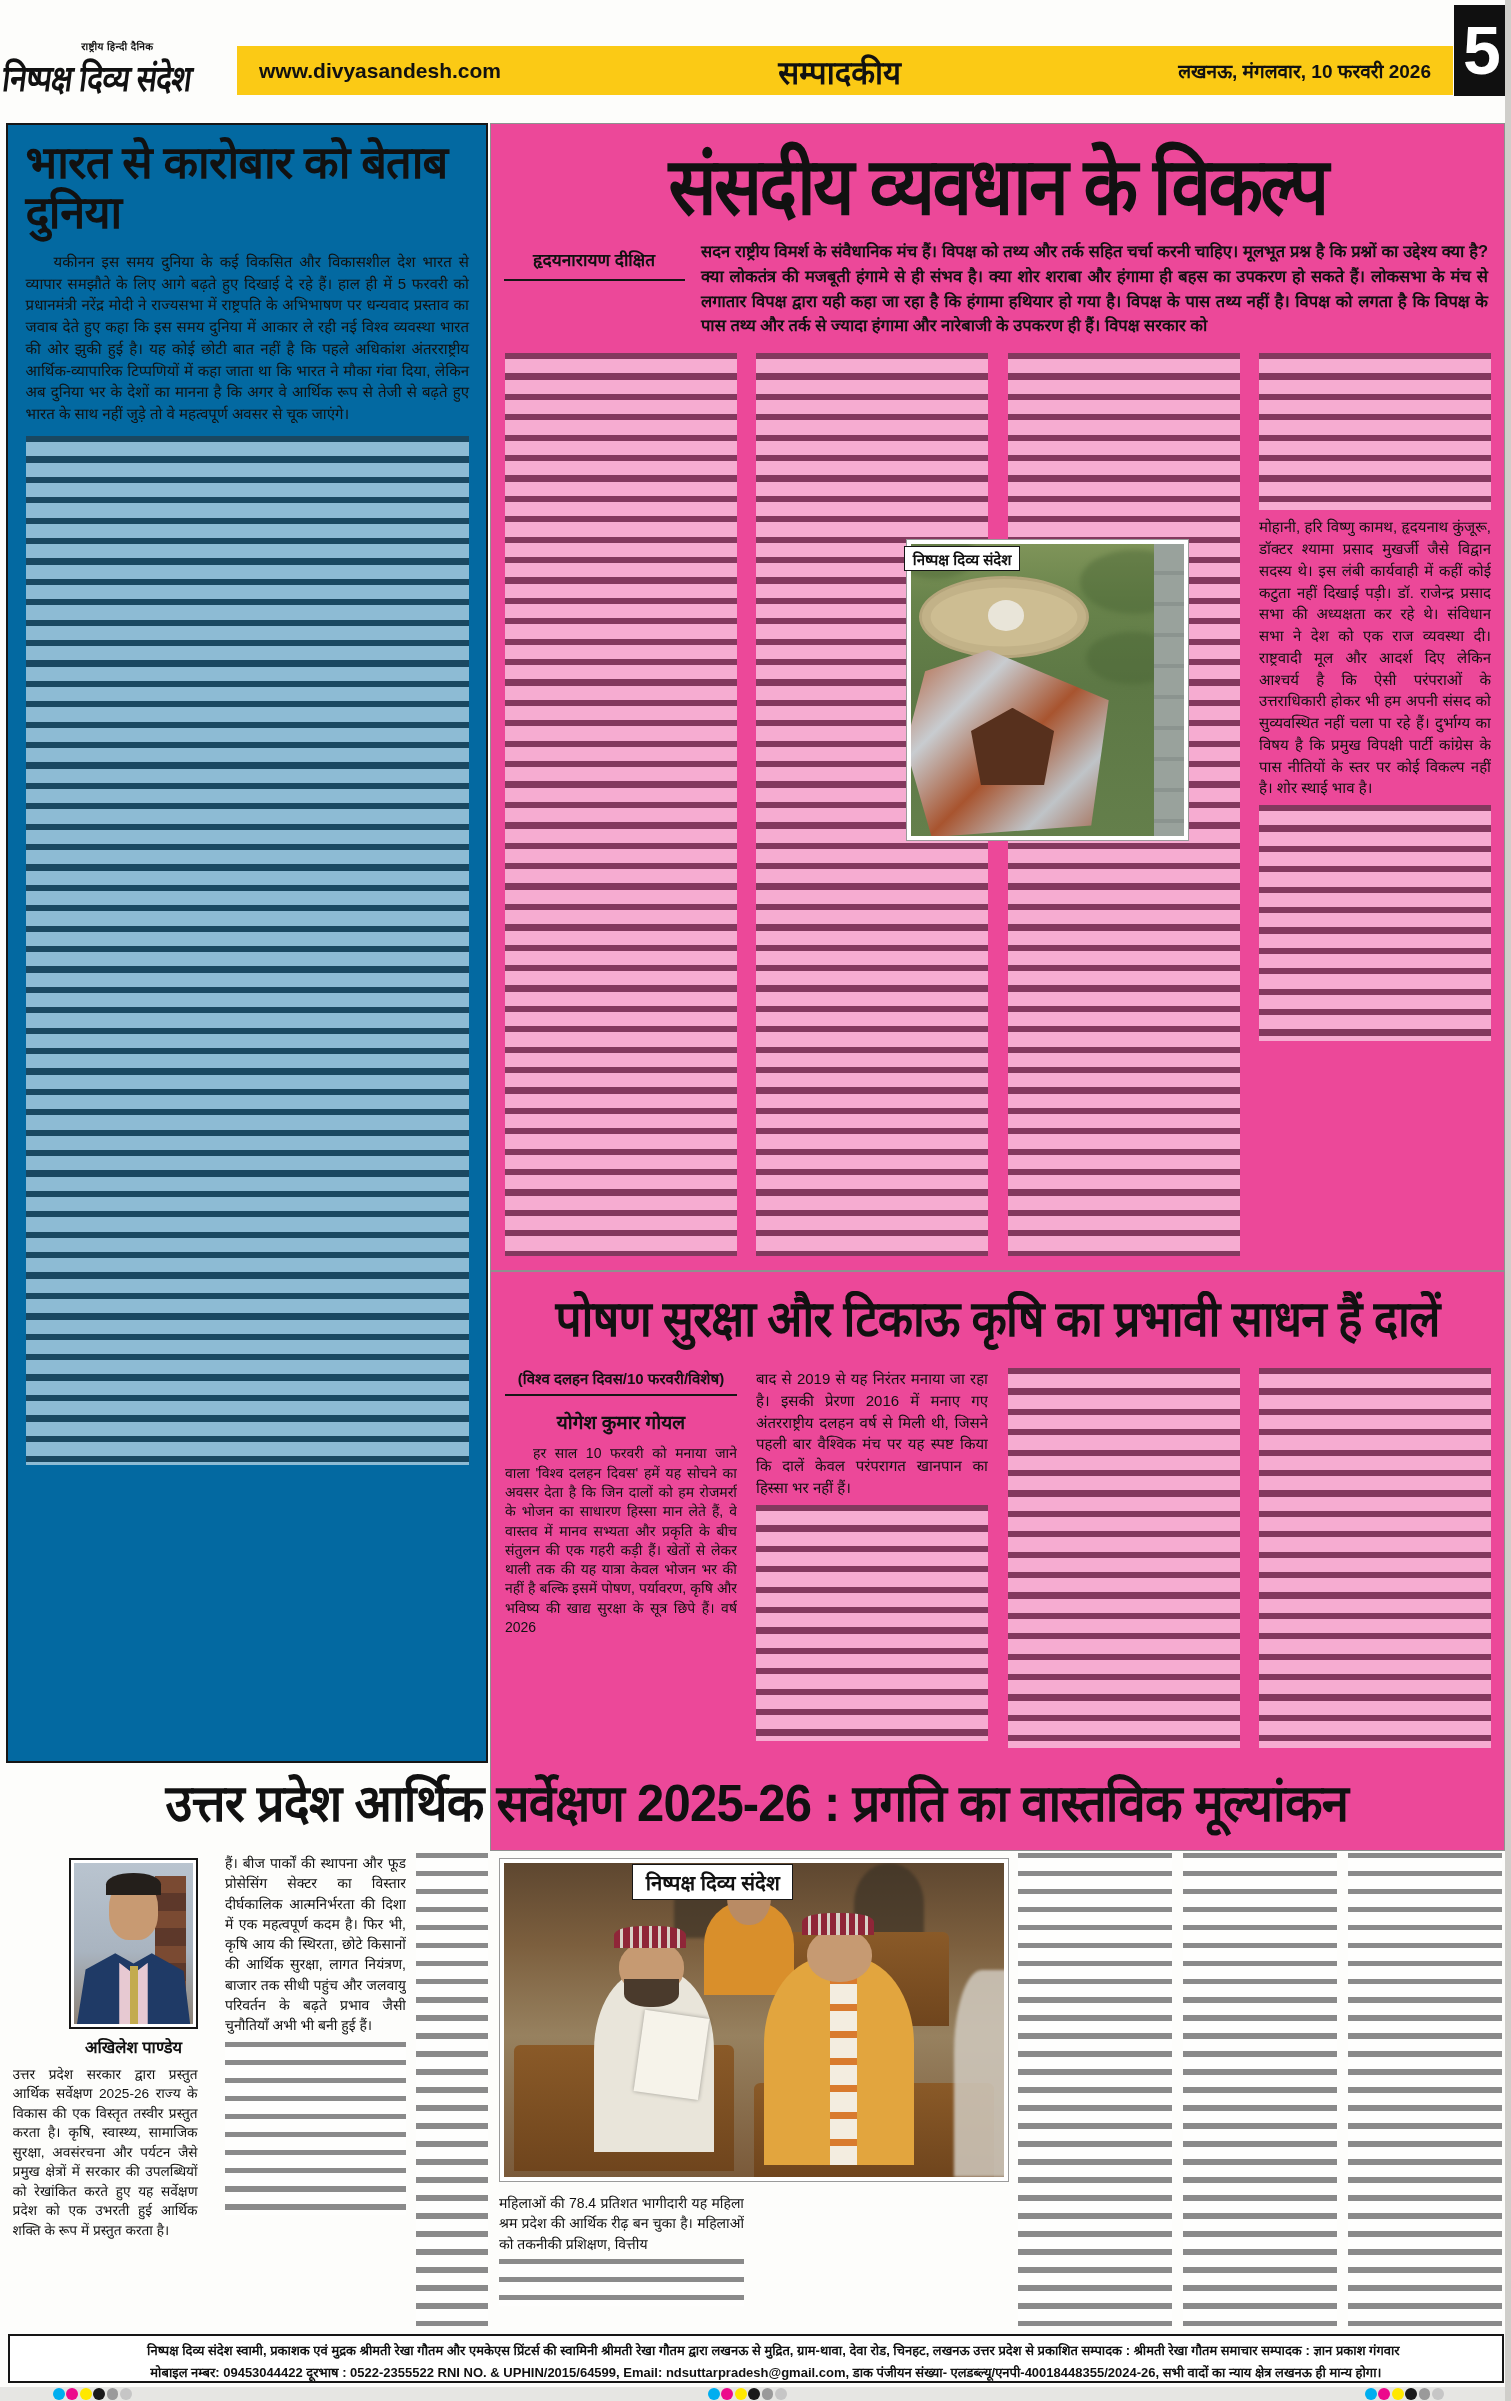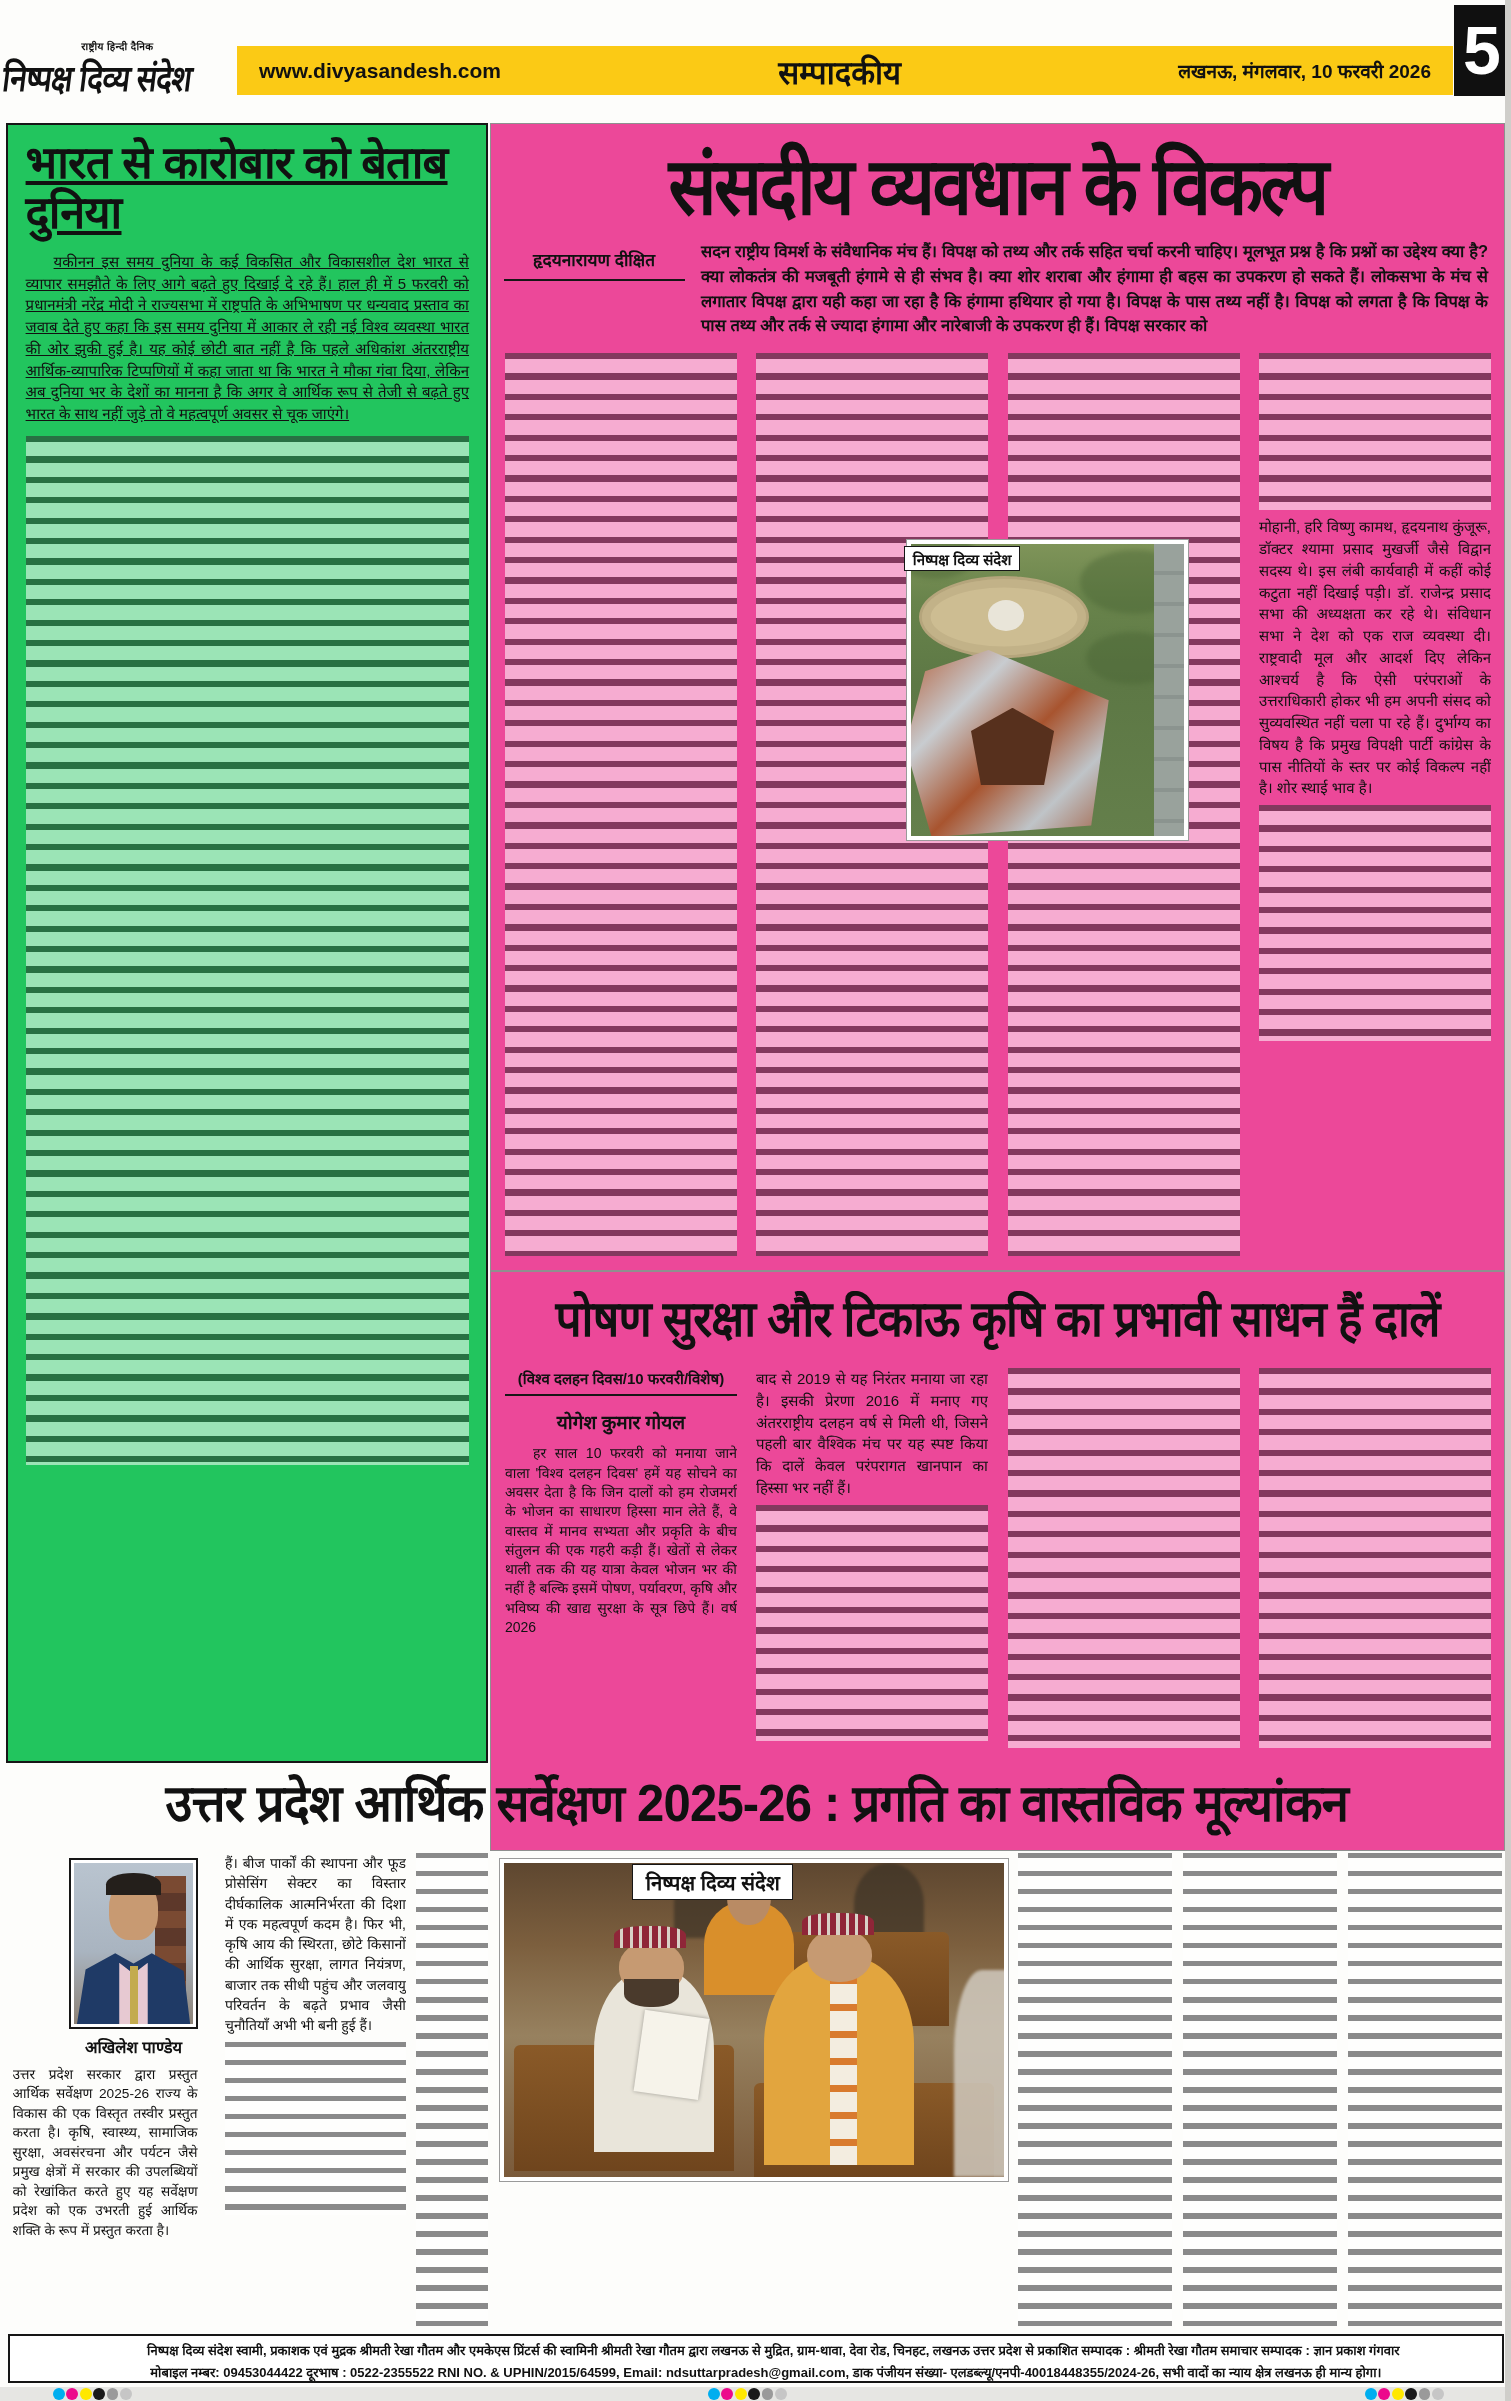--- a/index.html
+++ b/index.html
@@ -17,21 +17,21 @@
   #topbar{left:237px; top:46px; width:1216px; height:49px; background:#fbca15;
     display:flex; align-items:center; justify-content:space-between; padding:0 22px; box-sizing:border-box;gap:28px;}
   #topbar .site{font-size:21px; font-weight:800;}
   #topbar .section{font-size:31px; font-weight:800; transform:scaleY(1.05);}
   #topbar .dateline{font-size:19px; font-weight:700;}
   #pagenum-box{left:1454px; top:4.7px; width:56px; height:91px; background:#101010; color:#fff;
     display:flex; align-items:center; justify-content:center; font-size:68px; font-weight:800;}
   #page-right-edge{left:1505px; top:0; width:6.3px; height:2401px; background:#cfceca;}
 
   
-  .boxed{border:2.4px solid #161616; box-sizing:border-box; background:#22c55e;text-decoration:underline;}
+  .boxed{border:2.4px solid #161616; box-sizing:border-box; background:#0369a1;}
   .gbox{border:1.6px solid #8f8f8f; box-sizing:border-box; background:#ec4899;}
   .headline{font-weight:800; line-height:1.12; letter-spacing:-0.8px;}
   .body-text{font-size:15px; line-height:1.45; text-align:justify;}
   .body-text.indent{text-indent:28px;}
   .greek{background-image:repeating-linear-gradient(180deg,#2e2e2e 0 6.3px,#ffffff 6.3px 20.4px);
     opacity:.55; filter:blur(0.4px);}
   .greek.fine{background-image:repeating-linear-gradient(180deg,#2e2e2e 0 5.5px,#ffffff 5.5px 18px);}
   .byline{font-weight:800; text-align:center;}
   .rule-under{border-bottom:2.4px solid #161616;}
   .photo-frame{background:#fff; border:0.8px solid #9a9a9a; padding:3.9px; box-sizing:border-box;}
@@ -246,20 +246,24 @@
       <div class="robe-saffron">
         <div class="scarf"></div>
       </div>
       <div class="head" style="left:60.5%;top:21%;"></div>
       <div class="cap" style="left:59.5%;top:16%;"></div>
       <div class="paper"></div>
       <div class="fig-blur" style="left:90%;top:34%;width:14%;height:66%;background:#cfc8bcdd;border-radius:40% 0 0 0;"></div>
     </div>
   </div>
 
+  <div class="abs below-photo-col" id="survey-below-left">
+    <div class="body-text">महिलाओं की 78.4 प्रतिशत भागीदारी यह महिला श्रम प्रदेश की आर्थिक रीढ़ बन चुका है। महिलाओं को तकनीकी प्रशिक्षण, वित्तीय</div>
+    <div class="greek fine" style="height:47px;margin-top:4.7px;"></div>
+  </div>
 
   <div class="abs survey-col greek fine" id="survey-col5"></div>
   <div class="abs survey-col greek fine" id="survey-col6"></div>
   <div class="abs survey-col greek fine" id="survey-col7"></div>
 
   <div class="abs" id="footer-box">
     <div id="footer-line1">निष्पक्ष दिव्य संदेश स्वामी, प्रकाशक एवं मुद्रक श्रीमती रेखा गौतम और एमकेएस प्रिंटर्स की स्वामिनी श्रीमती रेखा गौतम द्वारा लखनऊ से मुद्रित, ग्राम-थावा, देवा रोड, चिनहट, लखनऊ उत्तर प्रदेश से प्रकाशित सम्पादक : श्रीमती रेखा गौतम समाचार सम्पादक : ज्ञान प्रकाश गंगवार</div>
     <div id="footer-line2">मोबाइल नम्बर: 09453044422 दूरभाष : 0522-2355522 RNI NO. &amp; UPHIN/2015/64599, Email: ndsuttarpradesh@gmail.com, डाक पंजीयन संख्या- एलडब्ल्यू/एनपी-40018448355/2024-26, सभी वादों का न्याय क्षेत्र लखनऊ ही मान्य होगा।</div>
   </div>
   <div class="abs" id="reg-strip">

